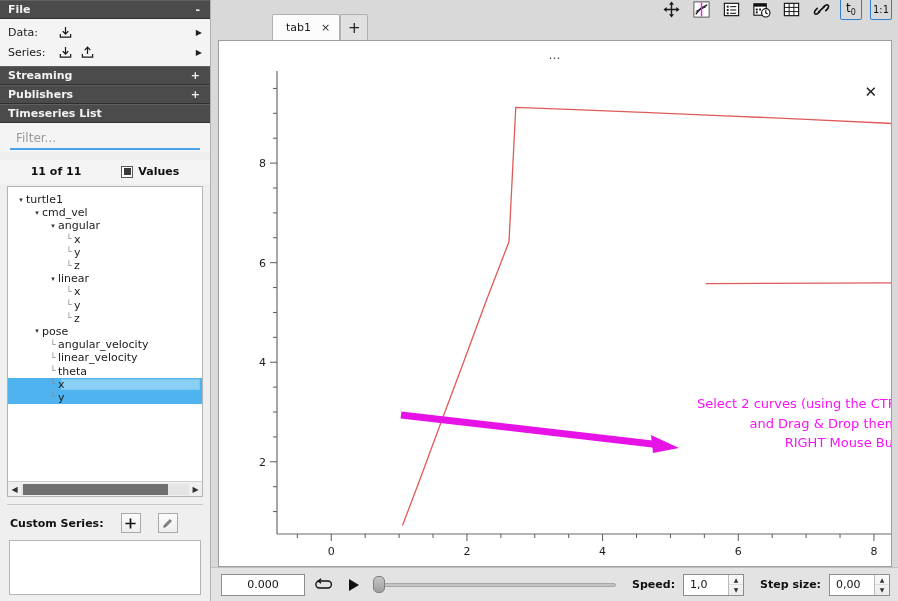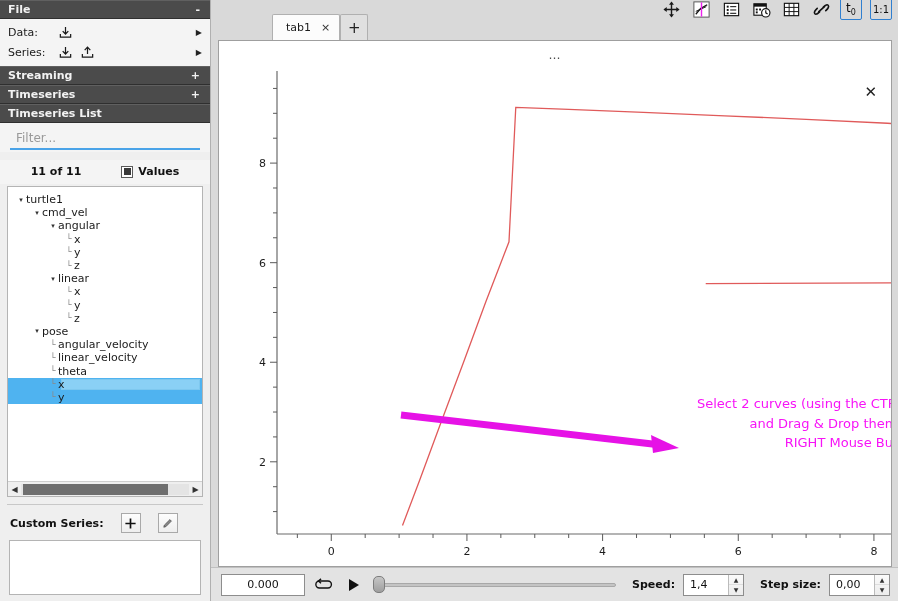--- a/index.html
+++ b/index.html
@@ -211,21 +211,21 @@
         <span class="arrow">▶</span>
       </div>
     </div>
 
     <div class="section-header">
       <span>Streaming</span>
       <span class="sign">+</span>
     </div>
 
     <div class="section-header">
-      <span>Timeseries</span>
+      <span>Publishers</span>
       <span class="sign">+</span>
     </div>
 
     <div class="section-header">
       <span>Timeseries List</span>
       <span class="sign"></span>
     </div>
 
     <div class="filter-wrap">
       <input class="filter-input" placeholder="Filter..." style="">
@@ -516,21 +516,21 @@
         <svg width="16" height="16" viewBox="0 0 16 16">
             <path d="M3 2 L13 8 L3 14 Z" fill="#111"></path>
           </svg>
       </span>
       <span class="slider">
         <span class="track"></span>
         <span class="handle"></span>
       </span>
       <span class="spinlabel">Speed:</span>
       <span class="spin">
-        <span class="val">1,4</span>
+        <span class="val">1,0</span>
         <span class="arrows">
             <span>▲</span>
             <span>▼</span>
           </span>
       </span>
       <span class="spinlabel">Step size:</span>
       <span class="spin">
         <span class="val">0,00</span>
         <span class="arrows">
             <span>▲</span>

